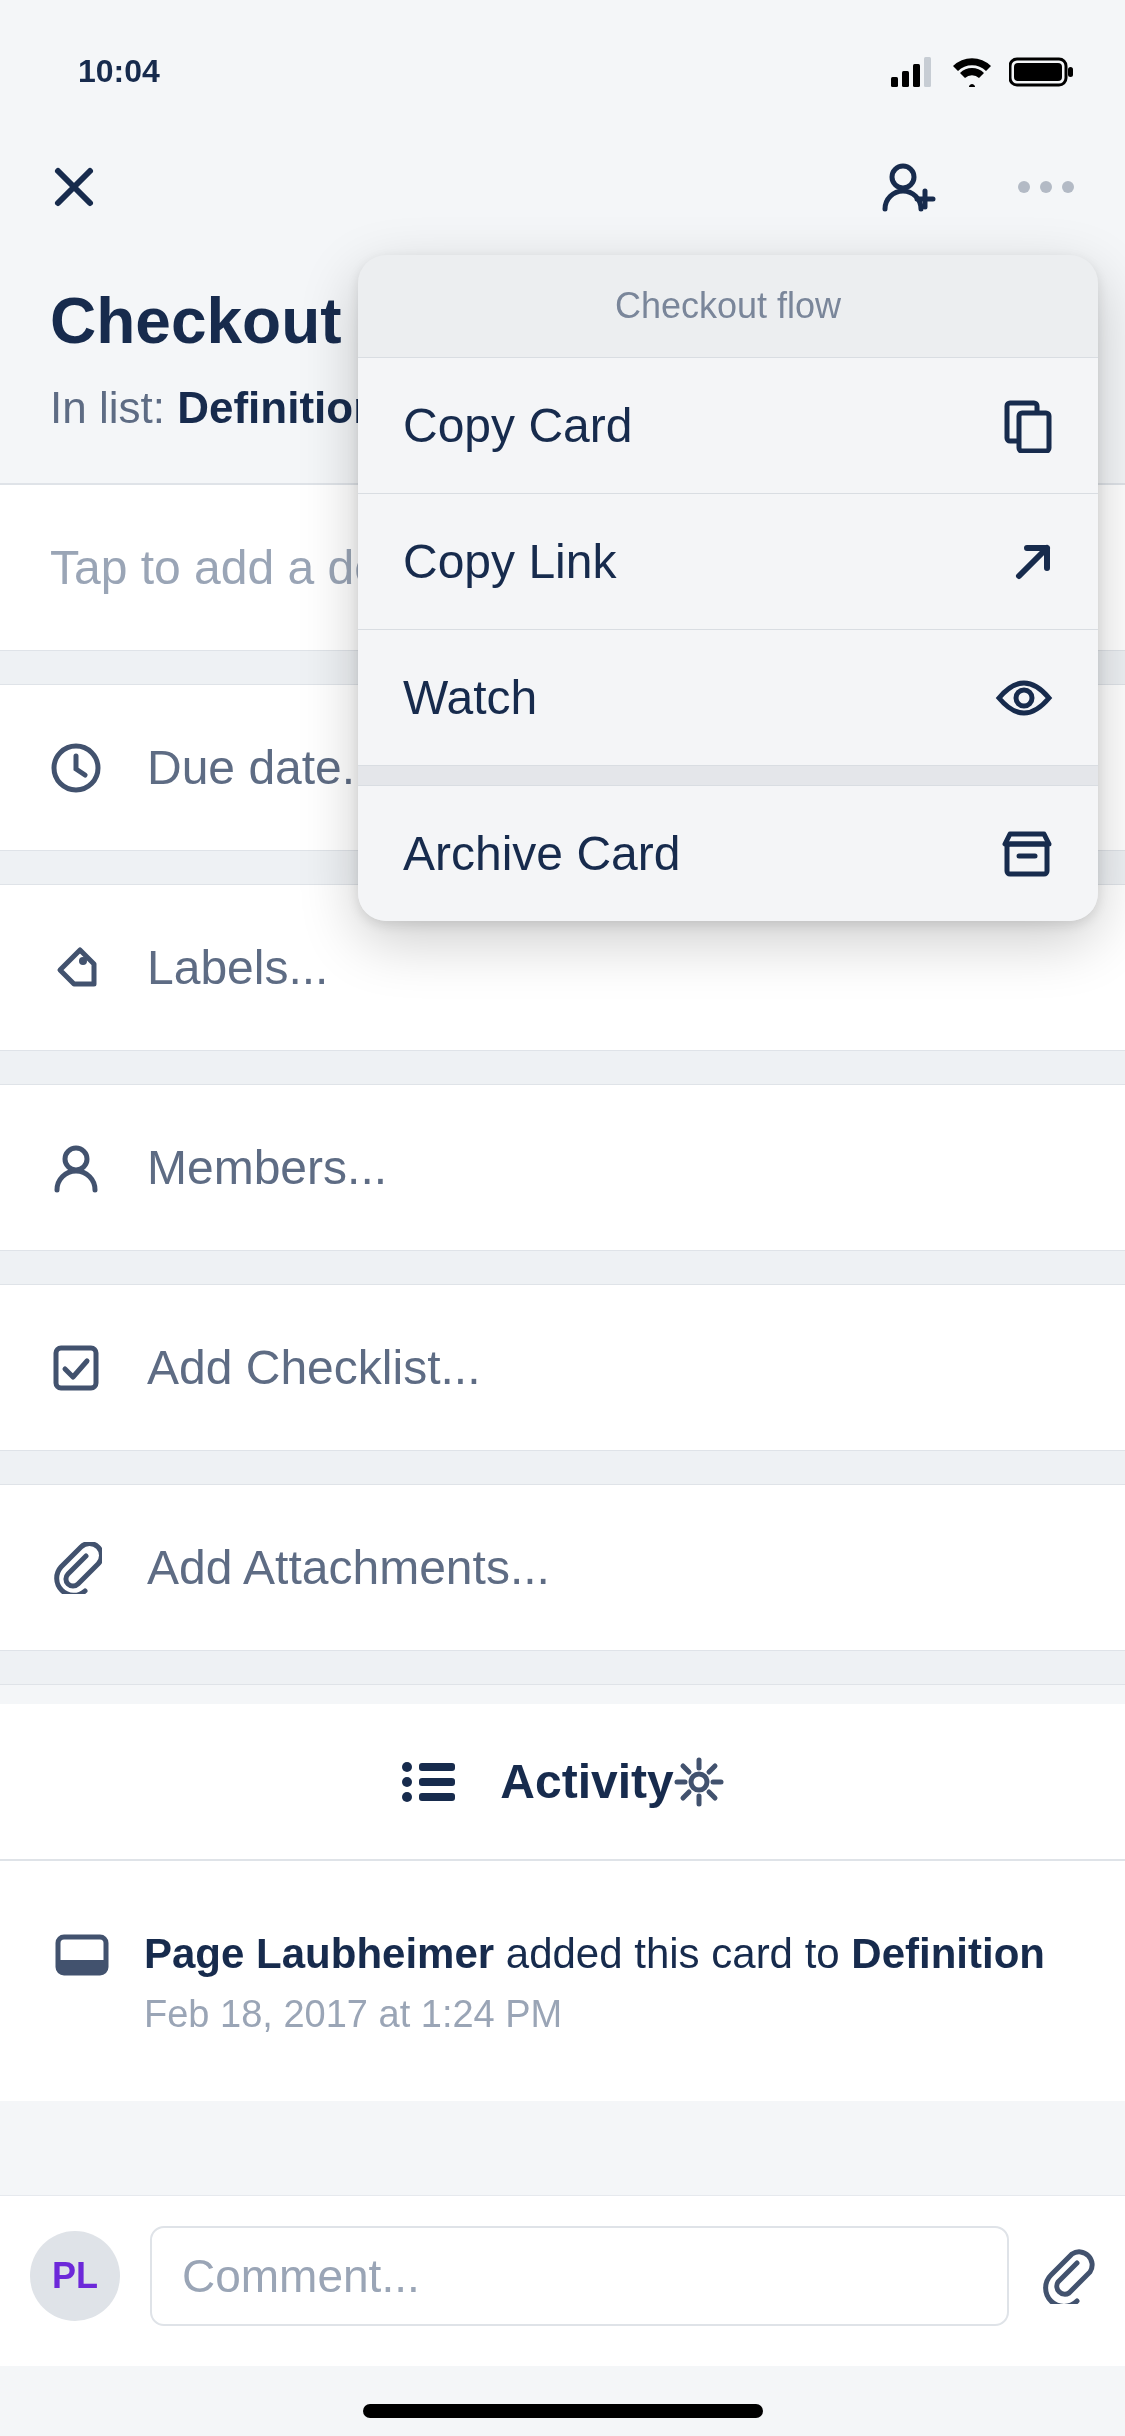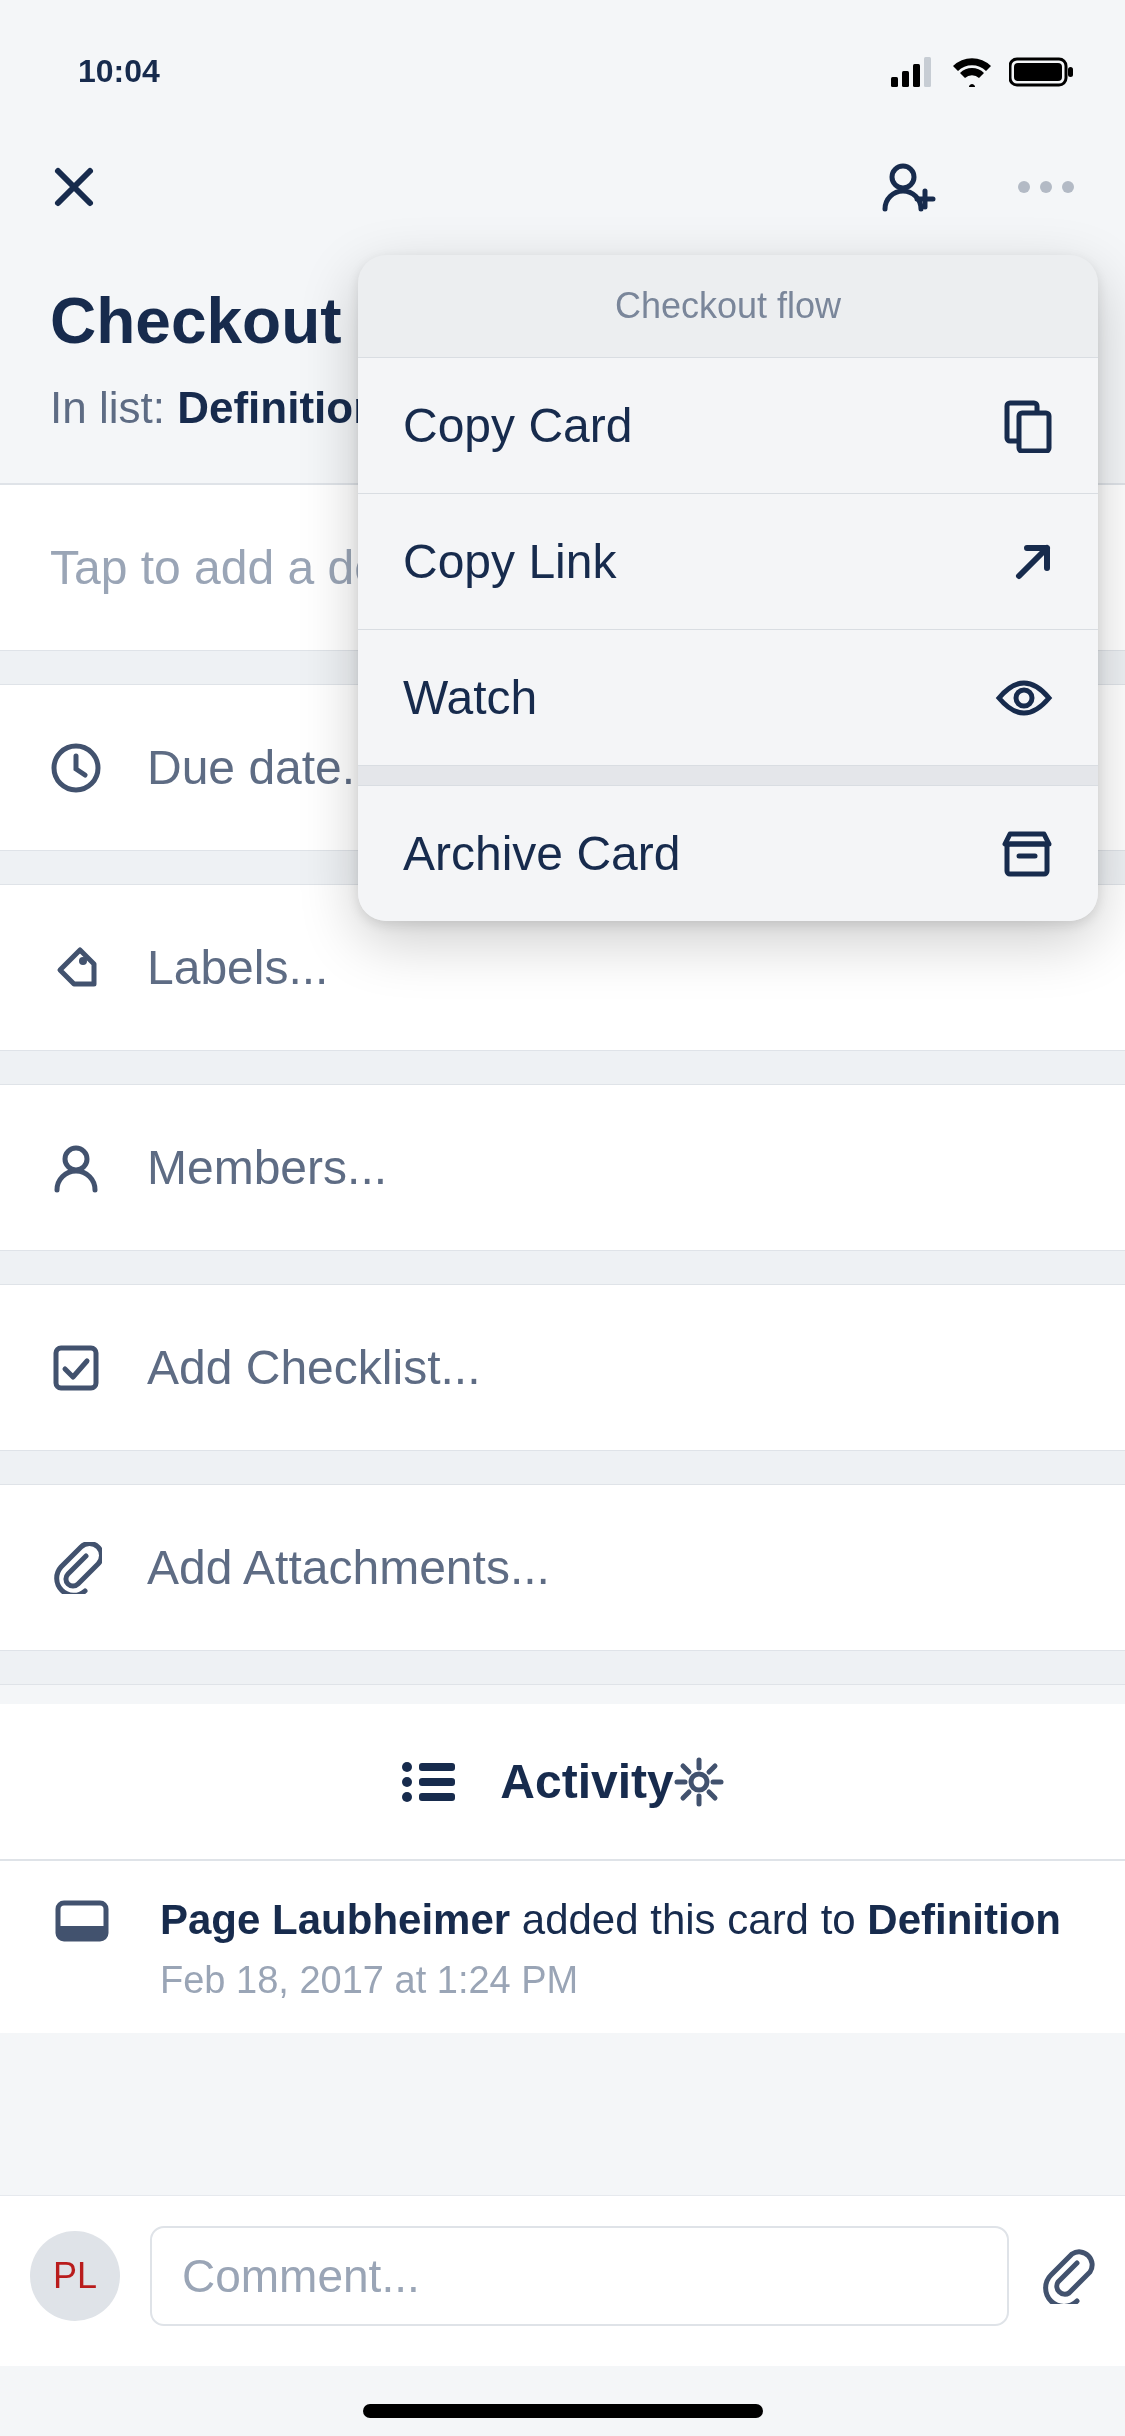--- a/index.html
+++ b/index.html
@@ -62,38 +62,38 @@
   .desc-row { padding: 55px 50px; font-size: 48px; color: #9aa5b6; background:#fff; }
 
   
   .activity-header {
     display:flex; align-items:center; justify-content:center;
     padding: 50px 50px; background:#fff;margin-top:19px;
   }
   .activity-left { display:flex; align-items:center; gap:45px; }
   .activity-title { font-size:48px; font-weight:700; color:#172b4d; }
 
-  .activity-item { display:flex; gap:51px; padding:31px 55px; background:#fff; }
+  .activity-item { display:flex; gap:35px; padding:65px 55px; background:#fff; }
   .activity-item .act-icon { width:54px; padding-top:8px; }
   .activity-text { font-size:42px; color:#172b4d; line-height:1.35; }
   .activity-text strong { font-weight:700; }
   .activity-date { margin-top:10px; font-size:38px; color:#9aa5b6; }
 
   
   .comment-bar {
     position:absolute; left:0; right:0; bottom:70px;
     padding: 30px 30px 40px;
     display:flex; align-items:center; gap:30px;
     background:#fff;
     border-top:1px solid #e6e9ee;
   }
   .avatar {
     width:90px; height:90px; border-radius:50%;
     background:#dfe3e8; display:flex; align-items:center; justify-content:center;
-    font-size:36px; font-weight:400; color:#b91c1c;
+    font-size:36px; font-weight:700; color:#6d28d9;
   }
   .comment-input {
     flex:1; height:100px; border:2px solid #dfe3e8; border-radius:14px;
     font-size:46px; padding:12px 30px; color:#172b4d; background:#fff;
   }
   .comment-input::placeholder { color:#9aa5b6; }
 
   .home-indicator {
     position:absolute; bottom:18px; left:50%; transform:translateX(-50%);
     width:400px; height:14px; border-radius:10px; background:#000;

